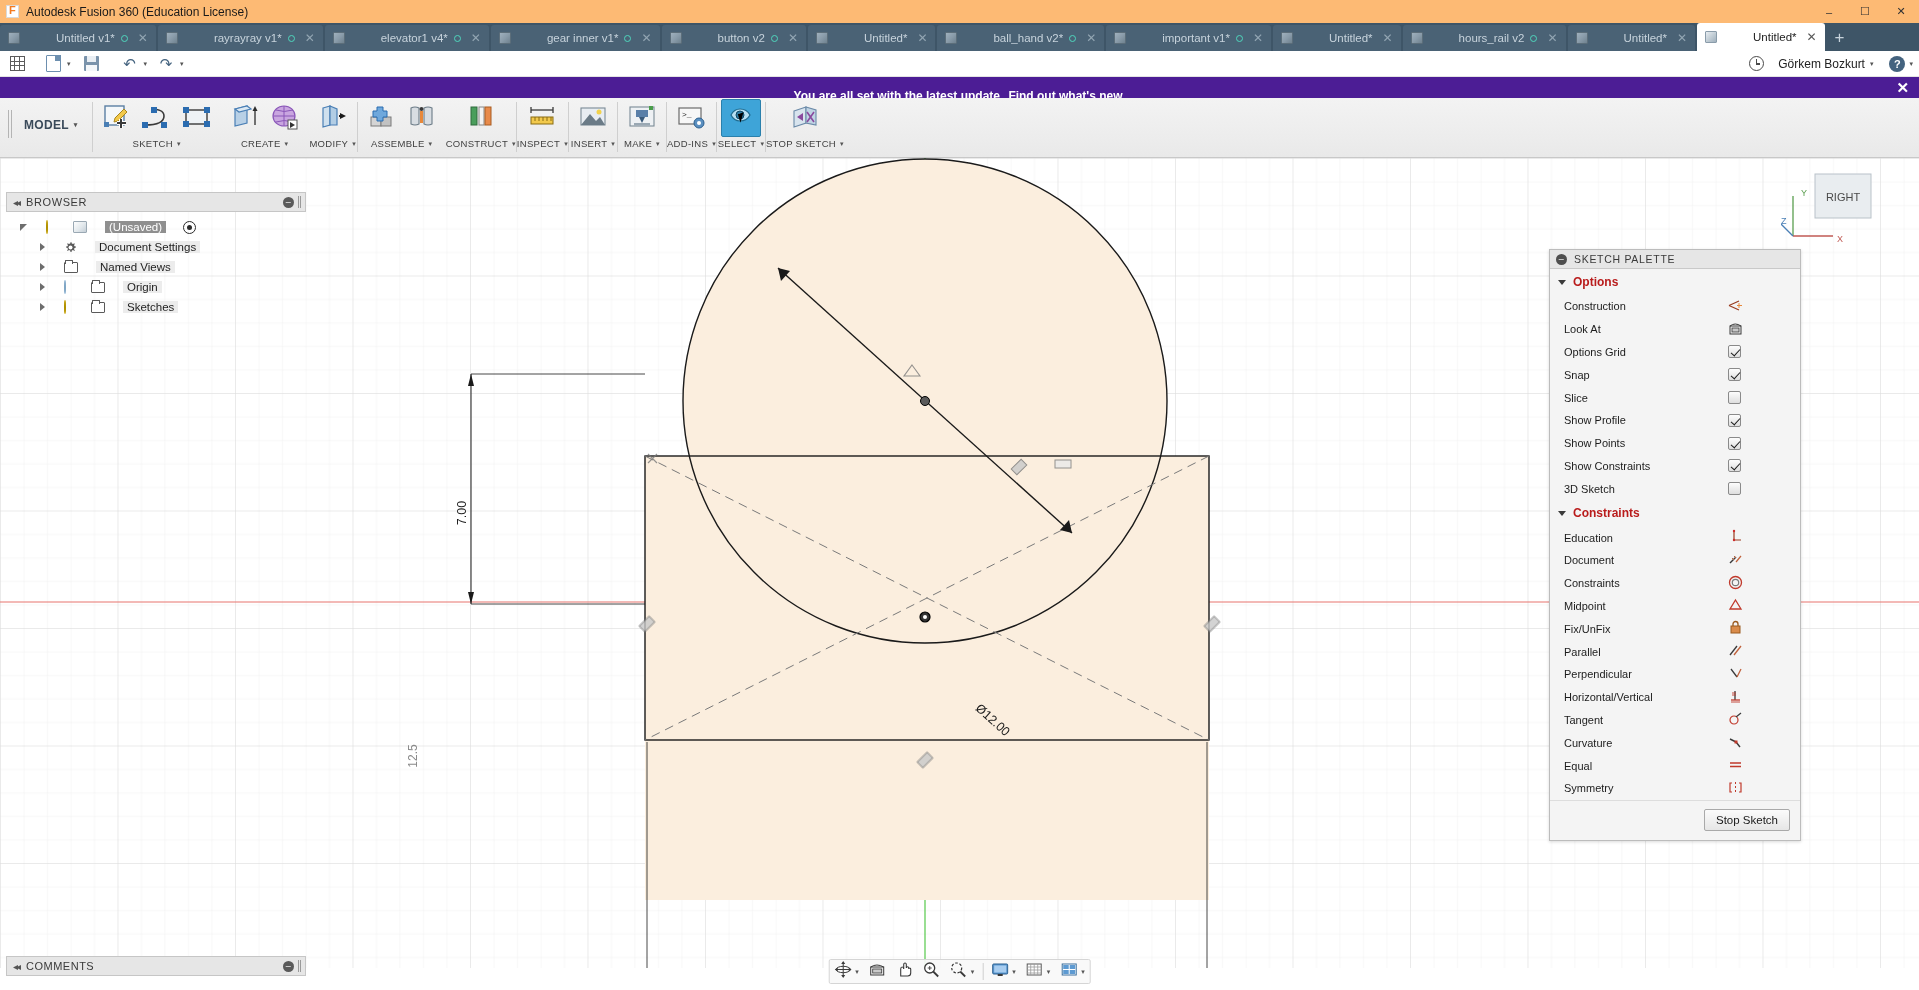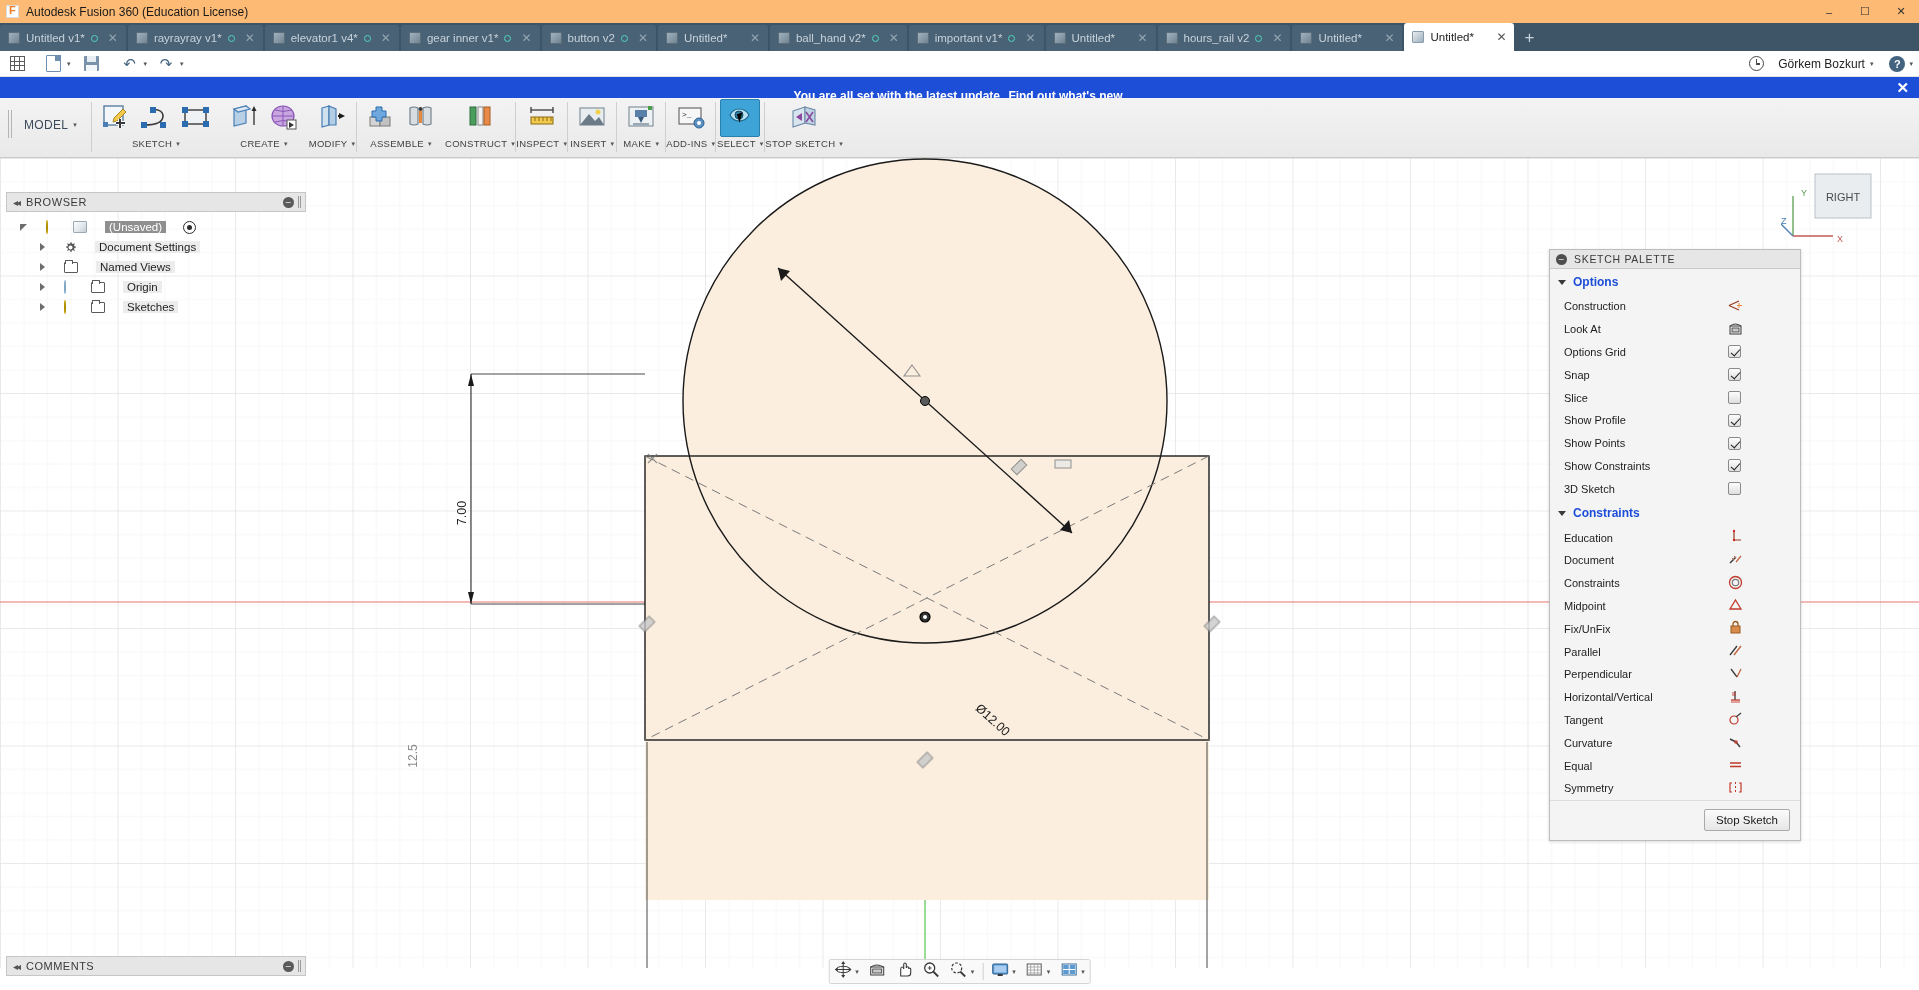--- a/index.html
+++ b/index.html
@@ -48,21 +48,21 @@
   .doctab.active { background: #ffffff; color: #222; height: 28px; }
   .tab-cube {
     width: 12px; height: 12px; margin-right: 6px; flex: 0 0 auto;
     background: linear-gradient(135deg,#9fb0bd 0%,#8a9caa 50%,#6f828f 100%);
     border: 1px solid #5c6e7a; border-radius: 1px;
   }
   .doctab.active .tab-cube {
     background: linear-gradient(135deg,#e8edf1 0%,#c3ced6 50%,#9fb0bd 100%);
     border-color: #8a9caa;
   }
-  .tab-label { white-space: nowrap; margin-right: 6px; }
+  .tab-label { white-space: nowrap; margin-right: 6px; margin-left: 30px; }
   .tab-dot {
     width: 7px; height: 7px; border: 1.5px solid #4fd6bd; border-radius: 50%;
     margin-right: 6px; flex: 0 0 auto;
   }
   .tab-close { font-size: 12px; color: #93a6b3; margin-left: auto; padding: 0 4px; }
   .doctab.active .tab-close { color: #555; }
   .tab-plus {
     width: 26px; height: 26px; color: #c7d3dc; font-size: 17px;
     display: flex; align-items: center; justify-content: center;
   }
@@ -116,41 +116,41 @@
   .user-name { font-size: 12px; color: #222; margin-right: 4px; }
   .help-icon {
     width: 16px; height: 16px; border-radius: 50%; background: #44637f; color: #fff;
     font-size: 11px; font-weight: bold; display:flex; align-items:center;
     justify-content:center; margin-left: 16px; margin-right: 3px;
   }
 
   
   .banner {
     position: absolute; left: 0; top: 77px; width: 1919px; height: 38px;
-    background: #1d4ed8; display: flex; align-items: center; justify-content: center;
+    background: #4c1d95; display: flex; align-items: center; justify-content: center;
     color: #ffffff; font-size: 12px; font-weight: bold;
   }
   .banner a { color: #fff; text-decoration: underline; margin-left: 5px; }
   .banner-close {
     position: absolute; right: 10px; top: 2px; color: #fff; font-size: 15px;
   }
 
   
   .ribbon {
     position: absolute; left: 0; top: 98px; width: 1919px; height: 60px;
     background: linear-gradient(#f3f3f3, #e9e9e9);
     border-bottom: 1px solid #c8c8c8; display: flex; align-items: flex-start;
   }
   .ribbon-grip {
     width: 10px; height: 28px; margin: 12px 6px 0 8px;
     border-left: 1px solid #b4b4b4; border-right: 1px solid #b4b4b4; width: 4px;
   }
   .model-sel {
     display: flex; align-items: center; height: 42px; padding: 12px 14px 0 6px;
-    font-size: 12px; color: #3a4a5a; font-weight: normal; letter-spacing: .3px;
+    font-size: 12px; color: #3a4a5a; font-weight: bold; letter-spacing: .3px;
   }
   .ribbon-sep { width: 1px; height: 50px; background: #cfcfcf; margin-top: 4px; }
   .rgroup { display: flex; flex-direction: column; align-items: center; height: 58px; }
   .rgroup-icons { display: flex; align-items: center; height: 40px; padding: 0 4px; }
   .rgroup-label {
     font-size: 9.5px; color: #3f3f3f; letter-spacing: .3px;
     display:flex; align-items:center; gap:3px;
   }
   .tool {
     width: 40px; height: 38px; display: flex; align-items: center;
@@ -252,21 +252,21 @@
     display: flex; align-items: center; font-size: 10.5px; color: #3a3a3a;
     letter-spacing: .7px; padding-left: 6px;
   }
   .pal-head .minus {
     width: 11px; height: 11px; border-radius: 50%; background: #4e4e4e;
     color: #fff; font-size: 9px; display:flex; align-items:center;
     justify-content:center; margin-right: 7px;
   }
   .pal-section {
     display: flex; align-items: center; height: 26px; padding-left: 8px;
-    font-size: 12px; font-weight: bold; color: #1d4ed8;
+    font-size: 12px; font-weight: bold; color: #b91c1c;
   }
   .pal-section .tri-d {
     width: 0; height: 0; border-top: 5px solid #3a3a3a;
     border-left: 4px solid transparent; border-right: 4px solid transparent;
     margin-right: 7px;
   }
   .pal-row {
     display: flex; align-items: center; height: 22.8px; padding-left: 14px;
     font-size: 11px; color: #1c1c1c;
   }

